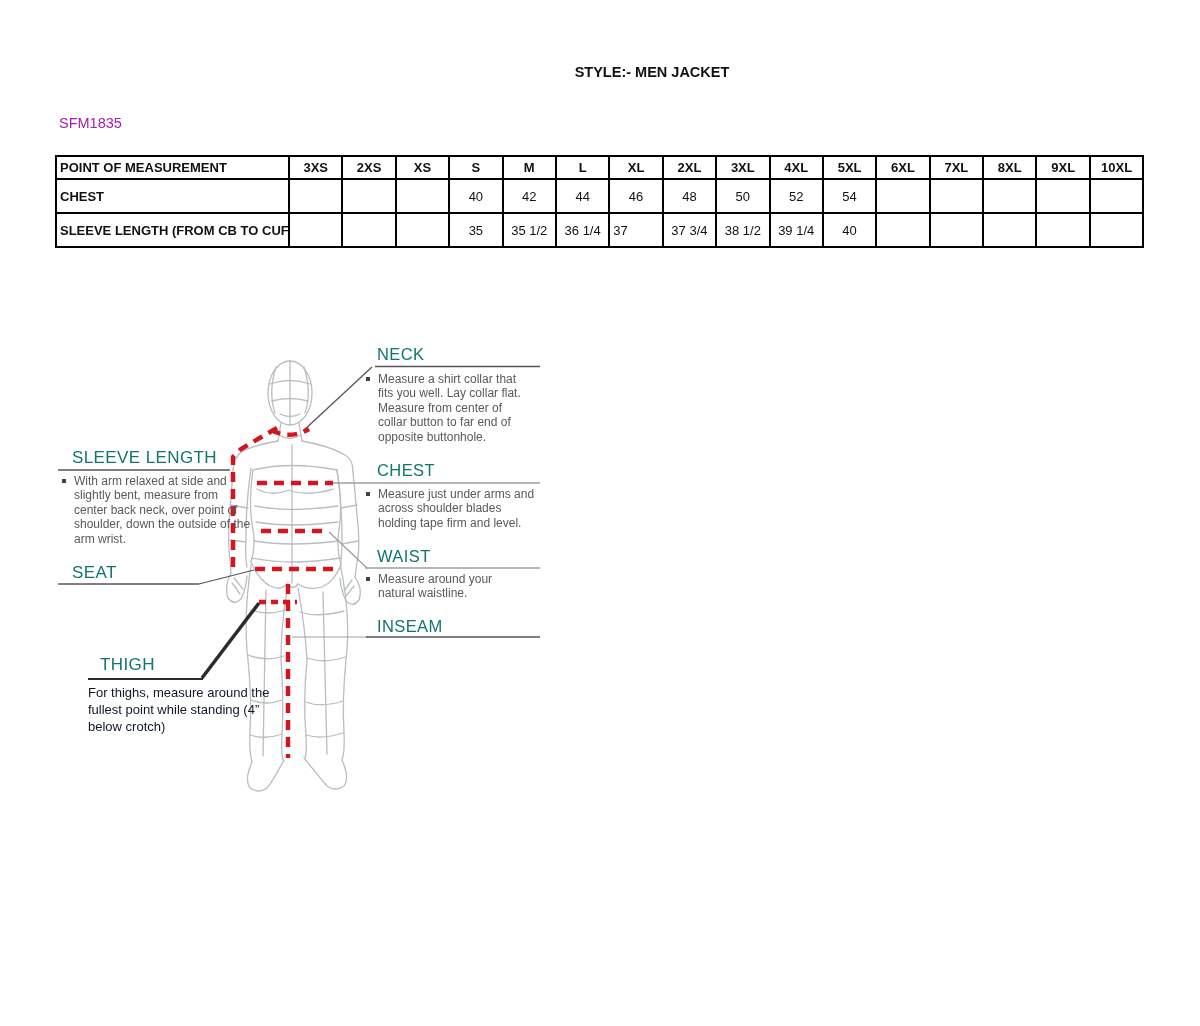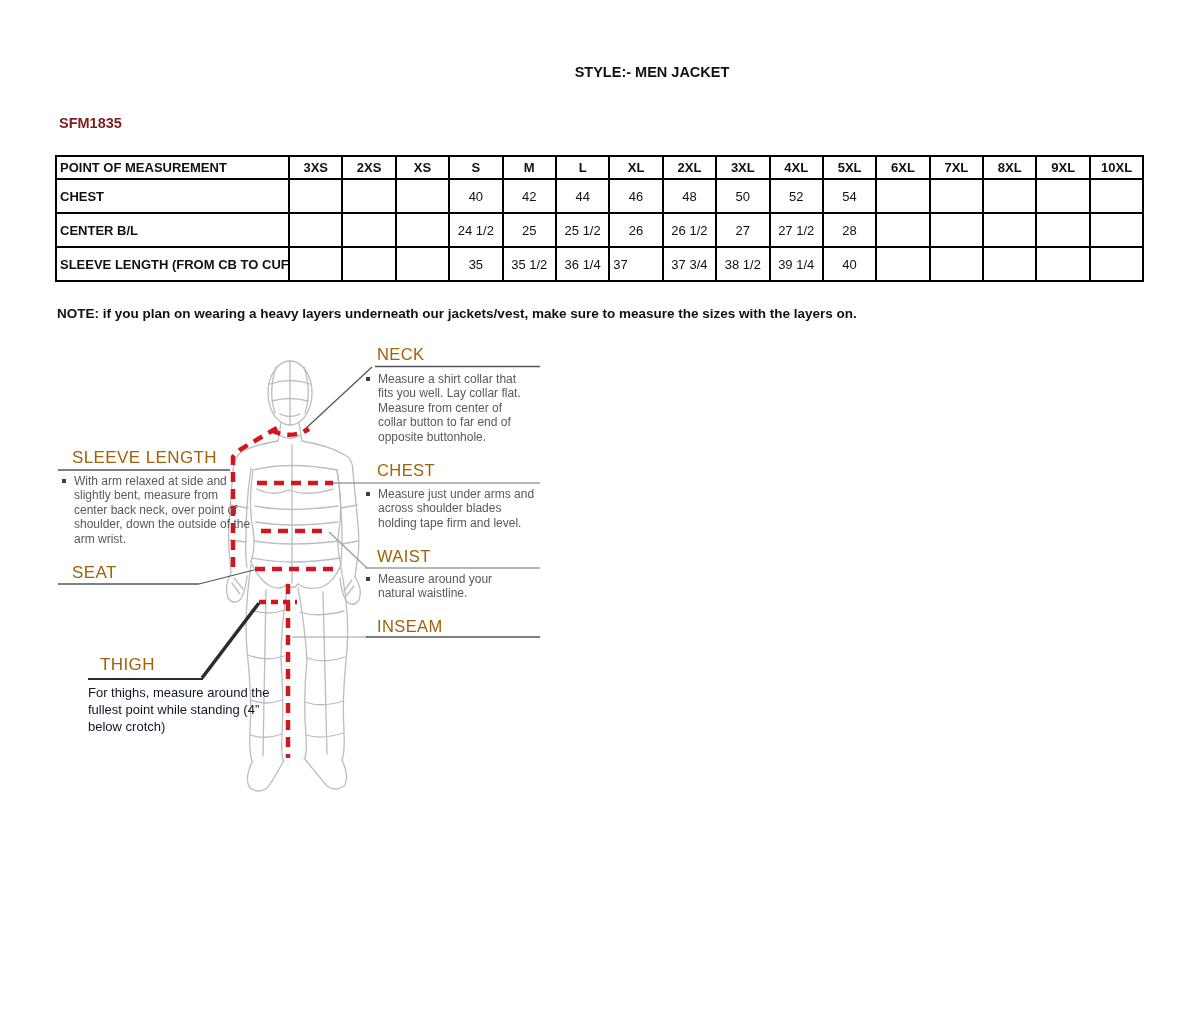--- a/index.html
+++ b/index.html
@@ -2,37 +2,37 @@
 <html><head>
 <meta charset="utf-8">
 <style>
   * { margin:0; padding:0; box-sizing:border-box; }
   html,body { width:1200px; height:1026px; background:#ffffff; overflow:hidden;
               font-family:"Liberation Sans", sans-serif; }
   #page { position:relative; width:1200px; height:1026px; background:#fff; }
 
   .doc-title { position:absolute; top:64px; left:0; width:1200px; padding-left:104px;
                text-align:center; font-size:14.5px; font-weight:bold; color:#111; }
-  .style-code { position:absolute; top:115px; left:59px; font-size:14.5px; font-weight:bold; color:#7f1d1d; }
+  .style-code { position:absolute; top:115px; left:59px; font-size:14.5px; font-weight:normal; color:#a21caf; }
   .note { position:absolute; top:306px; left:57px; font-size:13.5px; font-weight:bold; color:#111; }
 
   table.size-table { position:absolute; top:155px; left:55px; width:1088px;
                      border-collapse:collapse; table-layout:fixed; }
   table.size-table th, table.size-table td {
       border:2px solid #000; font-size:13px; color:#111; padding:0 3px;
       overflow:hidden; white-space:nowrap; }
   table.size-table th { height:23px; font-weight:bold; text-align:center; }
   table.size-table th.pom { text-align:left; }
   table.size-table td { height:34px; text-align:center; font-weight:normal; }
   table.size-table td.row-label { text-align:left; font-weight:bold; }
   table.size-table td.val-left { text-align:left; }
 
   svg.diagram { position:absolute; left:0; top:0; width:1200px; height:1026px; }
 
-  .callout-h { position:absolute; font-size:16.5px; color:#a16207; letter-spacing:0.4px;
+  .callout-h { position:absolute; font-size:16.5px; color:#0f766e; letter-spacing:0.4px;
                white-space:nowrap; }
   .callout-t { position:absolute; font-size:12px; line-height:14.4px; color:#58595b; }
   .callout-t .bullet { position:absolute; left:-12px; top:5px; width:4px; height:4px;
                        background:#404144; display:block; }
   .callout-t .txt { display:block; }
   .thigh-t { font-size:13px; line-height:17px; color:#0f172a; }
 </style>
 </head>
 <body>
 
@@ -81,39 +81,20 @@
           <td>50</td>
           <td>52</td>
           <td>54</td>
           <td></td>
           <td></td>
           <td></td>
           <td></td>
           <td></td>
         </tr>
         <tr>
-          <td class="row-label">CENTER B/L</td>
-          <td></td>
-          <td></td>
-          <td></td>
-          <td>24 1/2</td>
-          <td>25</td>
-          <td>25 1/2</td>
-          <td>26</td>
-          <td>26 1/2</td>
-          <td>27</td>
-          <td>27 1/2</td>
-          <td>28</td>
-          <td></td>
-          <td></td>
-          <td></td>
-          <td></td>
-          <td></td>
-        </tr>
-        <tr>
           <td class="row-label">SLEEVE LENGTH (FROM CB TO CUFF)</td>
           <td></td>
           <td></td>
           <td></td>
           <td>35</td>
           <td>35 1/2</td>
           <td>36 1/4</td>
           <td class="val-left">37</td>
           <td>37 3/4</td>
           <td>38 1/2</td>
@@ -121,21 +102,20 @@
           <td>40</td>
           <td></td>
           <td></td>
           <td></td>
           <td></td>
           <td></td>
         </tr>
       </tbody>
   </table>
 
-  <div class="note">NOTE: if you plan on wearing a heavy layers underneath our jackets/vest, make sure to measure the sizes with the layers on.</div>
 
   <svg class="diagram" viewBox="0 0 1200 1026" xmlns="http://www.w3.org/2000/svg">
 
     <g stroke="#b9bec0" stroke-width="1.3" fill="none" stroke-linecap="round">
       <ellipse cx="290" cy="393" rx="22" ry="32"></ellipse>
       <path d="M270,384 Q290,377 310,384"></path>
       <path d="M272,401 Q290,396 308,401"></path>
       <path d="M280,414 Q290,419 300,414"></path>
       <path d="M290,361 L290,425"></path>
       <path d="M276,367 Q268,392 275,413"></path>

